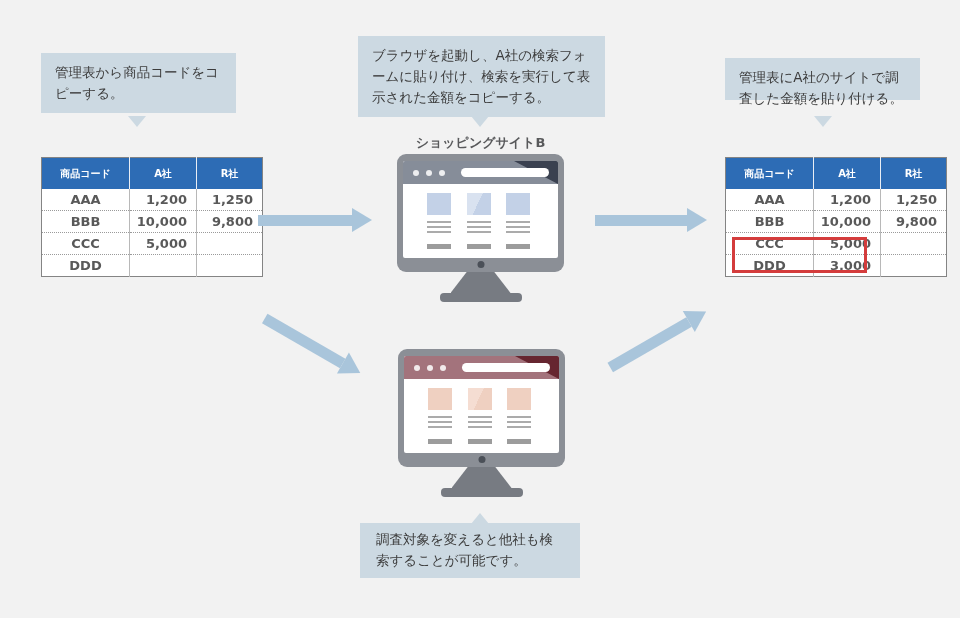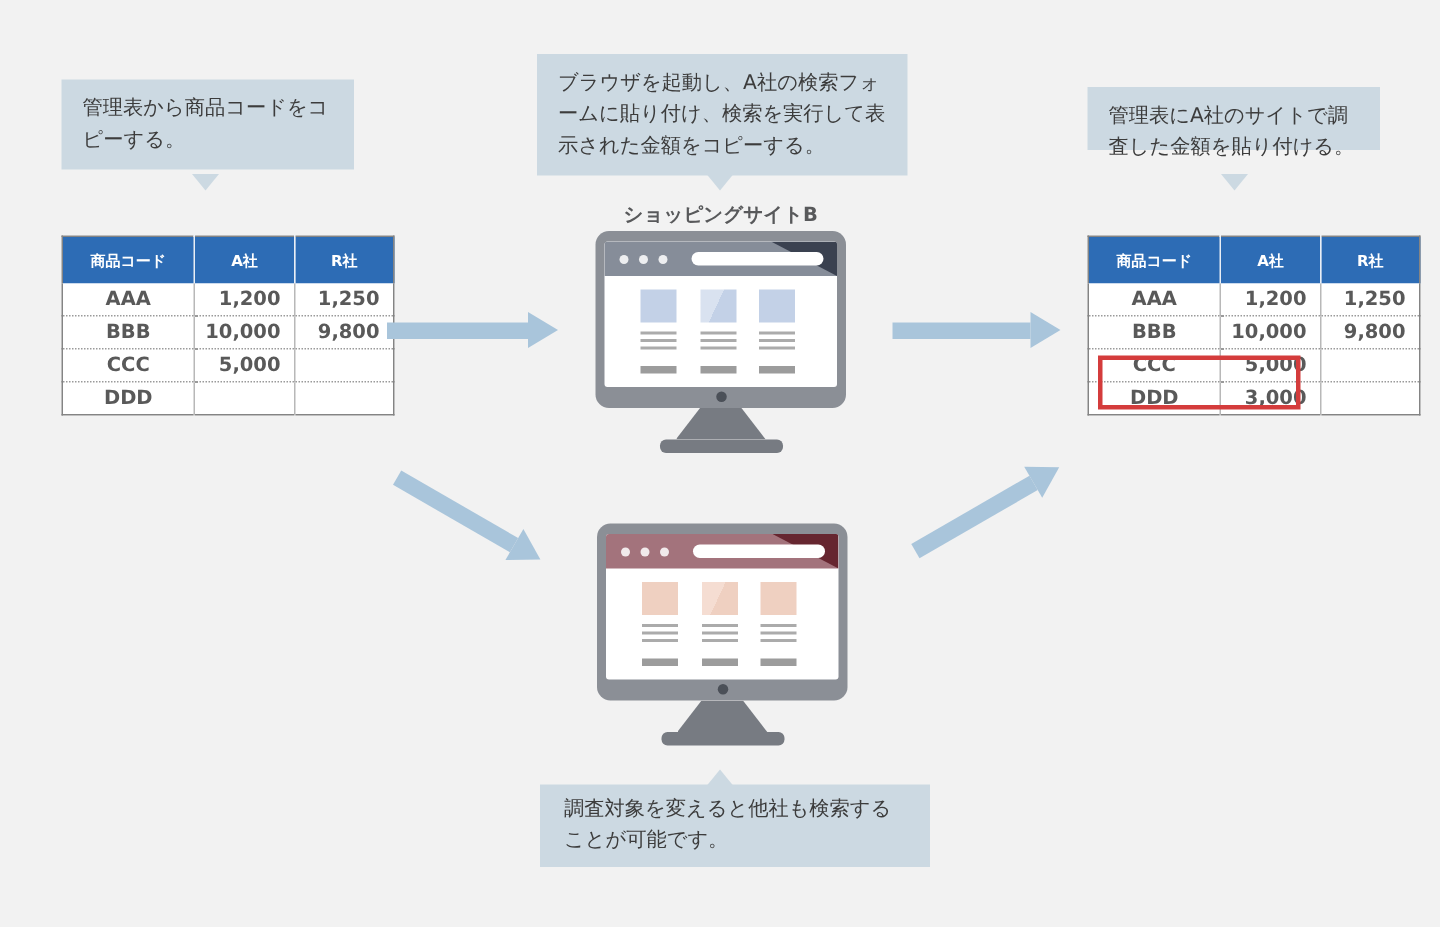--- a/index.html
+++ b/index.html
@@ -93,21 +93,21 @@
     <span>ブラウザを起動し、A社の検索フォームに貼り付け、検索を実行して表示された金額をコピーする。</span>
   </div>
   <div class="pointer-down" style="left:471px;top:116px;"></div>
 
   <div class="callout" style="left:725px;top:58px;width:195px;height:42px;">
     <span>管理表にA社のサイトで調査した金額を貼り付ける。</span>
   </div>
   <div class="pointer-down" style="left:814px;top:116px;"></div>
 
   <div class="pointer-up" style="left:471px;top:513px;"></div>
-  <div class="callout" style="left:360px;top:523px;width:260px;height:55px;padding:6px 16px;">
+  <div class="callout" style="left:360px;top:523px;width:220px;height:55px;padding:6px 16px;">
     <span>調査対象を変えると他社も検索することが可能です。</span>
   </div>
 
   <table class="ptable" style="left:41px;top:157px;">
     <thead>
       <tr>
         <th class="col-code">商品コード</th>
         <th class="col-a">A社</th>
         <th class="col-r">R社</th>
       </tr>

